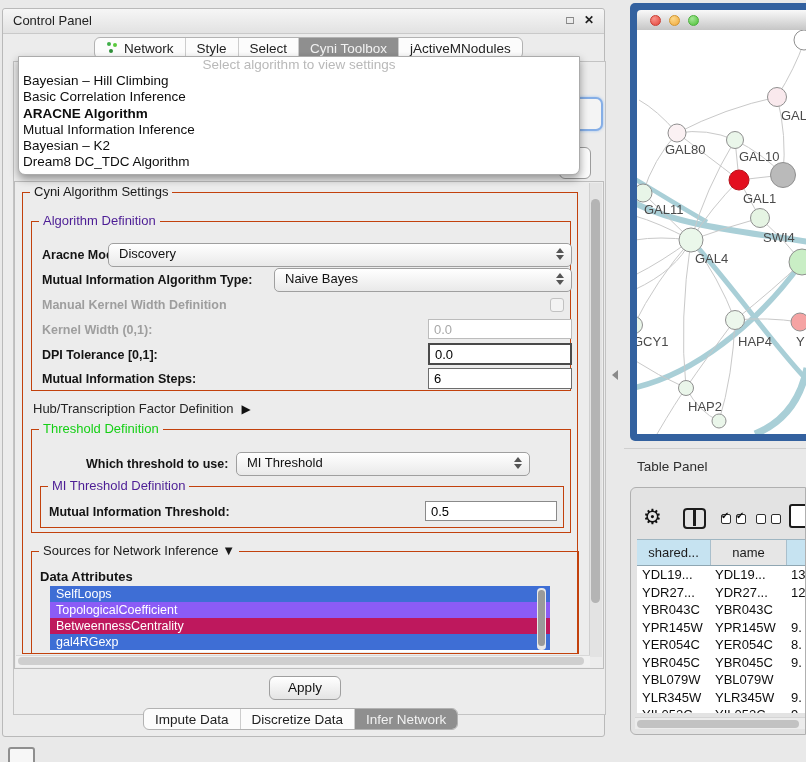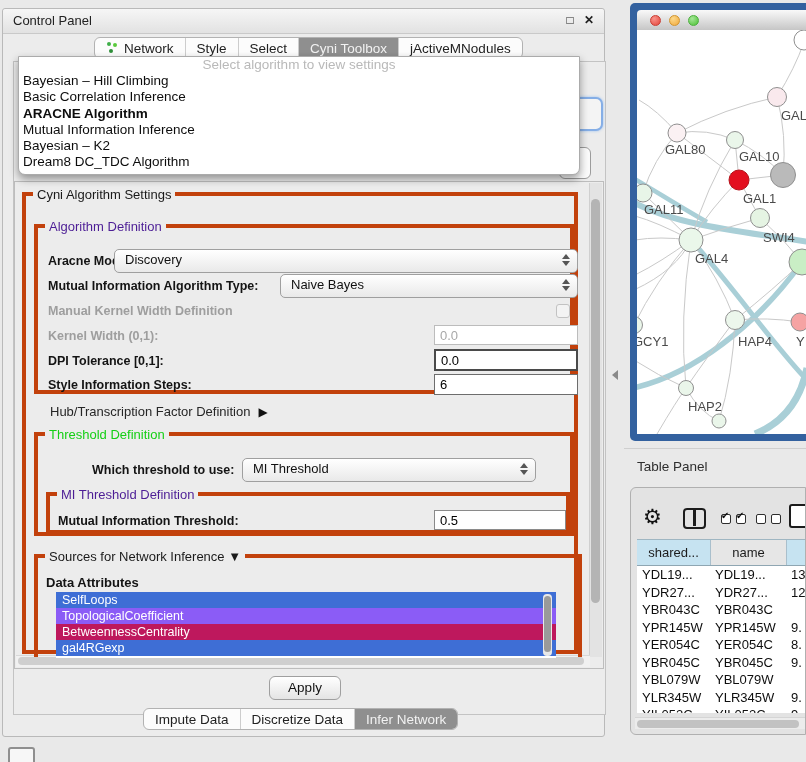--- a/index.html
+++ b/index.html
@@ -31,21 +31,21 @@
   .popup-item{font-size:13.5px;color:#0d0d0d;height:16.3px;line-height:16.3px;padding-left:4px;white-space:nowrap;}
   .popup-item.sel{font-weight:700;}
 
   
   .scrollpane{left:11px;top:172px;width:590px;height:488px;background:#ececec;border:1px solid #bdbdbd;box-sizing:border-box;}
   .vscroll{right:1px;top:1px;width:12px;height:474px;background:#e3e3e3;border-left:1px solid #cfcfcf;}
   .vthumb{left:1px;top:16px;width:9px;height:404px;background:#b4b4b4;border-radius:5px;}
   .hscroll{left:1px;bottom:1px;width:574px;height:11px;background:#f1f1f1;border-top:1px solid #d8d8d8;}
   .hthumb{left:2px;top:1px;width:566px;height:8px;background:#cfcfcf;border-radius:4px;}
 
-  .fieldset{position:absolute;border:4px solid #c2410c;box-sizing:border-box;}
+  .fieldset{position:absolute;border:1px solid #c2410c;box-sizing:border-box;}
   .legend{position:absolute;top:-9px;left:7px;background:#ececec;padding:0 4px;font-size:13px;white-space:nowrap;}
   .legend.blue{color:#4c1d95;}
   .legend.green{color:#15cf15;}
   .flabel{position:absolute;font-size:12.5px;font-weight:700;color:#141414;white-space:nowrap;}
   .flabel.dis{color:#9e9e9e;}
   .combo{position:absolute;height:24px;background:linear-gradient(#ffffff,#e9e9e9);border:1px solid #9f9f9f;border-radius:5px;box-sizing:border-box;font-size:13px;line-height:20px;padding-left:10px;color:#111;}
   .spin{position:absolute;right:7px;top:3px;width:9px;height:14px;}
   .spin::before{content:"";position:absolute;left:1px;top:1px;border-left:4px solid transparent;border-right:4px solid transparent;border-bottom:5px solid #555;}
   .spin::after{content:"";position:absolute;left:1px;bottom:1px;border-left:4px solid transparent;border-right:4px solid transparent;border-top:5px solid #555;}
   .tfield{position:absolute;background:#fff;text-align:left;font-size:13px;box-sizing:border-box;padding:2px 7px 0 5px;}
@@ -155,25 +155,25 @@
 
         <span class="flabel dis" style="left:10px;top:76px;">Manual Kernel Width Definition</span>
         <span class="checkbox" style="left:518px;top:76px;"></span>
 
         <span class="flabel dis" style="left:10px;top:101px;">Kernel Width (0,1):</span>
         <div class="tfield" style="left:396px;top:97px;width:144px;height:20px;border:1px solid #bcbcbc;color:#a8a8a8;">0.0</div>
 
         <span class="flabel" style="left:10px;top:126px;">DPI Tolerance [0,1]:</span>
         <div class="tfield" style="left:396px;top:121px;width:144px;height:22px;border:2px solid #4a4a4a;color:#000;">0.0</div>
 
-        <span class="flabel" style="left:10px;top:150px;">Style Information Steps:</span>
+        <span class="flabel" style="left:10px;top:150px;">Mutual Information Steps:</span>
         <div class="tfield" style="left:396px;top:146px;width:144px;height:21px;border:1px solid #6d6d6d;color:#000;">6</div>
       </div>
 
-      <div class="hub-row" style="left:24px;top:208px;">
+      <div class="hub-row" style="left:10px;top:208px;">
         <span>Hub/Transcription Factor Definition</span><span class="tri-right">▶</span>
       </div>
 
       <div class="fieldset" style="left:8px;top:236px;width:540px;height:104px;">
         <span class="legend green">Threshold Definition</span>
 
         <span class="flabel" style="left:54px;top:27px;">Which threshold to use:</span>
         <div class="combo" style="left:204px;top:22px;width:294px;">
           <span>MI Threshold</span>
           <span class="spin"></span>

